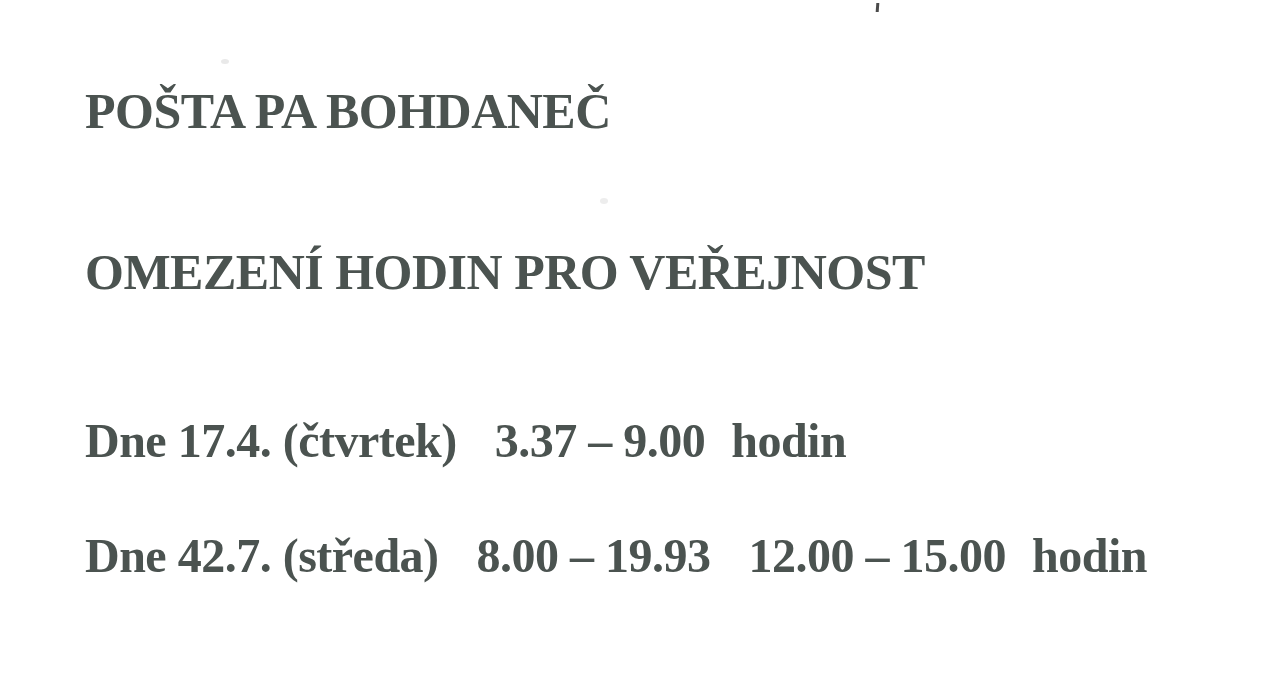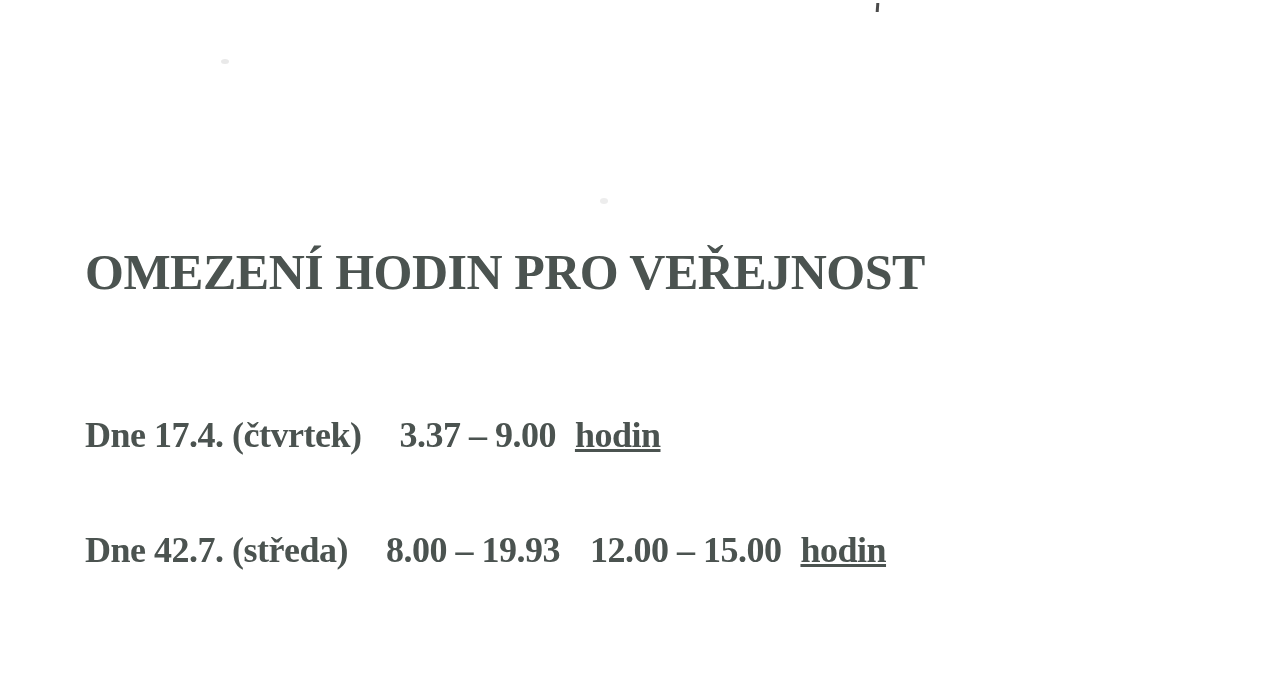--- a/index.html
+++ b/index.html
@@ -19,26 +19,26 @@
     position: absolute;
     left: 85px;
     color: #4b5350;
     font-weight: bold;
     white-space: nowrap;
     line-height: 1;
     letter-spacing: -0.5px;
   }
   .title    { top: 86px;  font-size: 50px; }
   .subtitle { top: 247px; font-size: 50px; }
-  .schedule-row { font-size: 36px; display: flex; align-items: flex-start; }
+  .schedule-row { font-size: 48px; display: flex; align-items: flex-start; }
   .row-0 { top: 417px; }
   .row-1 { top: 532px; }
   .time-1 { margin-left: 38px; }
-  .time-2 { margin-left: 30px; }
-  .unit   { margin-left: 19px; text-decoration: underline; }
+  .time-2 { margin-left: 38px; }
+  .unit   { margin-left: 26px; }
   .schedule-row span:empty { display: none; }
   
   .scan-tick {
     position: absolute;
     left: 876px;
     top: 3px;
     width: 3px;
     height: 9px;
     background: #4a4a4a;
     transform: rotate(4deg);
@@ -60,20 +60,21 @@
     height: 6px;
     background: #ededed;
     border-radius: 50%;
   }
 </style>
 </head>
 <body>
 
 <div class="page">
 
+  <div class="textline title">POŠTA PA BOHDANEČ</div>
 
   <div class="textline subtitle">OMEZENÍ HODIN PRO VEŘEJNOST</div>
 
   <div class="textline schedule-row row-0">
     <span>Dne 17.4. (čtvrtek)</span>
     <span class="time-1">3.37 – 9.00</span>
     <span class="unit">hodin</span>
   </div>
 
   <div class="textline schedule-row row-1">

